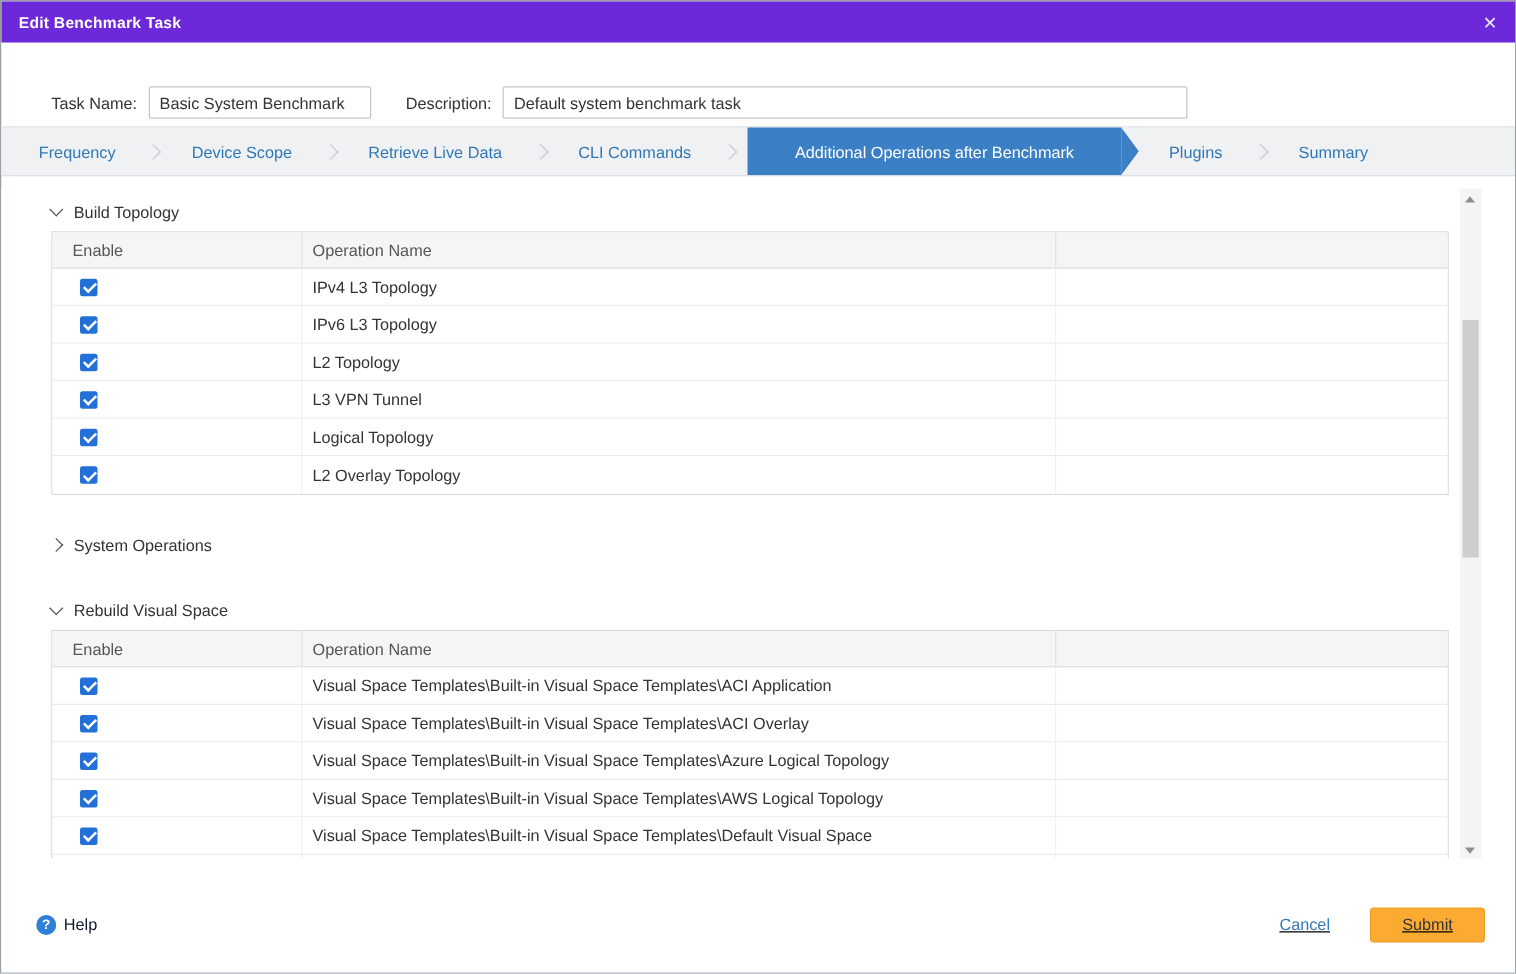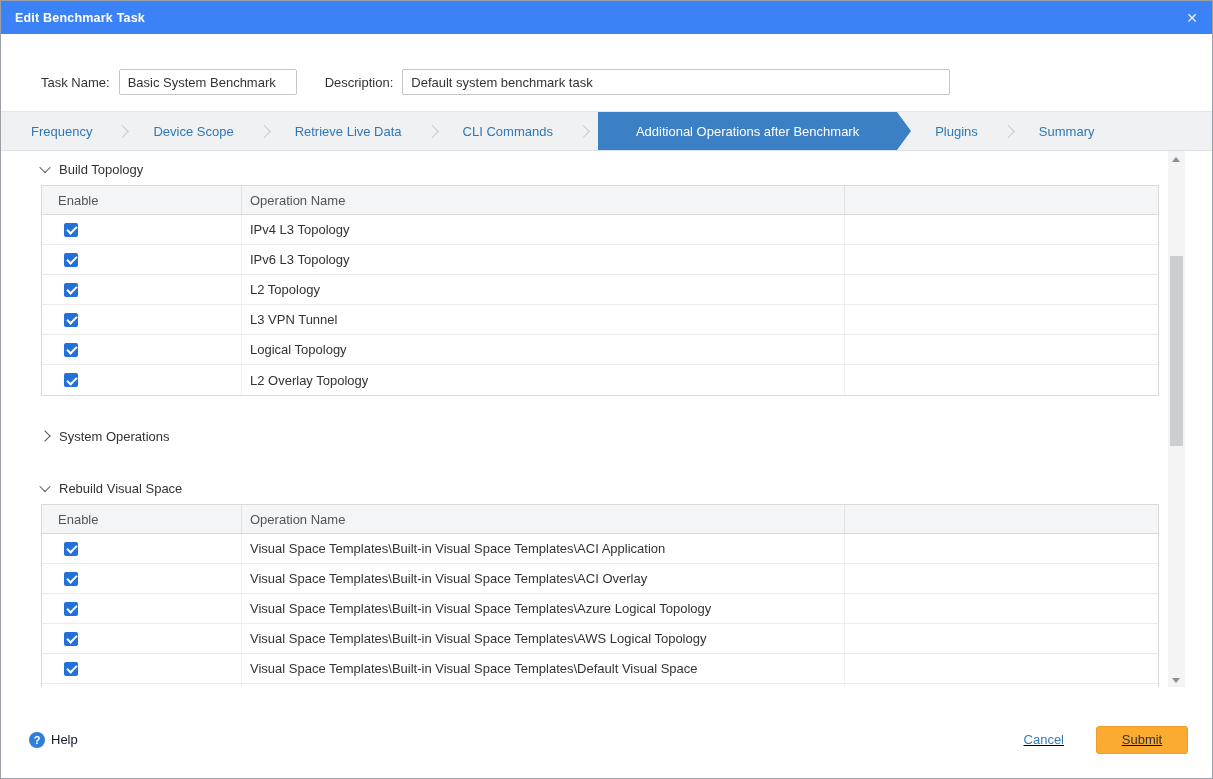--- a/index.html
+++ b/index.html
@@ -1,37 +1,37 @@
 <!DOCTYPE html>
 <html><head>
 <meta charset="utf-8">
 <style>
   * { margin:0; padding:0; box-sizing:border-box; }
   body { font-family:"Liberation Sans", sans-serif; background:#e9e9e9; }
   .dialog { position:relative; width:1213px; height:779px; background:#fff;
             border:1px solid #9aa0a6; overflow:hidden; }
 
   
-  .titlebar { height:33px; background:#3b82f6; color:#fff; display:flex;
+  .titlebar { height:33px; background:#6d28d9; color:#fff; display:flex;
               align-items:center; padding:0 14px; }
   .titlebar .title { font-size:12.5px; font-weight:bold; letter-spacing:.2px; }
   .titlebar .close { margin-left:auto; font-size:14px; cursor:pointer; color:#e8edf2; }
 
   
   .form-row { height:96px; display:flex; align-items:center; padding-left:40px; font-size:13px; color:#333; }
   .form-row label { margin-right:9px; }
   .form-row input { height:26px; border:1px solid #c6c6c6; border-radius:2px;
                     padding:0 8px; font-size:13px; color:#333;
                     font-family:Liberation Sans, sans-serif; }
   input.task-name { width:178px; }
   .desc-label { margin-left:28px; }
   input.desc { width:548px; }
 
   
-  .tabbar { position:absolute; top:110px; left:0; right:0; height:40px;
+  .tabbar { position:absolute; top:100px; left:0; right:0; height:40px;
             background:#f0f1f3; border-top:1px solid #e4e5e8; border-bottom:1px solid #dcdfe3;
             display:flex; align-items:stretch; padding-left:14px; }
   .tab { display:flex; align-items:center; padding:0 16px; font-size:13px;
          color:#2f77b6; cursor:pointer; white-space:nowrap; }
   .sep { width:9px; height:9px; border-top:1px solid #c3c9d2; border-right:1px solid #c3c9d2;
          transform:rotate(45deg); align-self:center; margin:0 10px; }
   .tab.active { background:#3b7fc4; color:#fff; position:relative; margin-right:22px; padding:0 38px; }
   .tab.active::after { content:''; position:absolute; right:-14px; top:0;
         border-top:19px solid transparent; border-bottom:19px solid transparent;
         border-left:14px solid #3b7fc4; }

